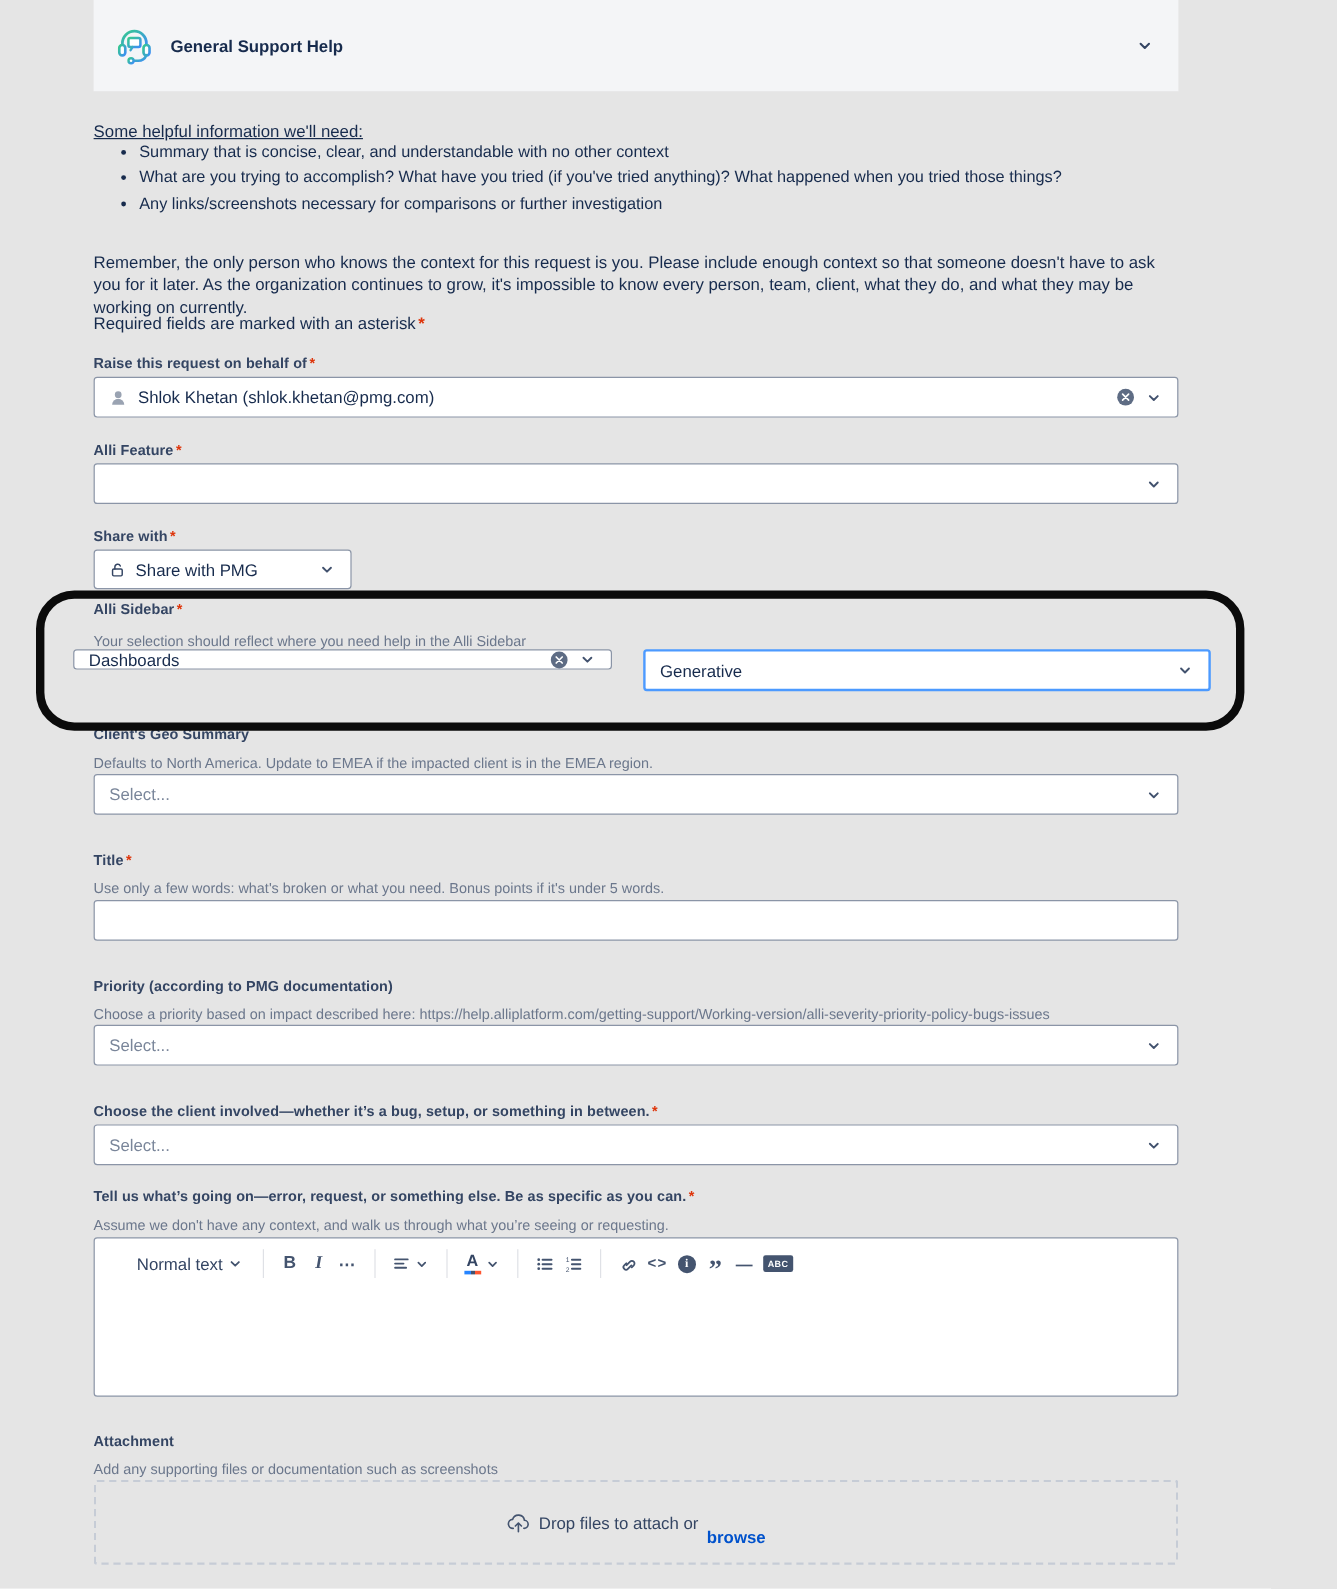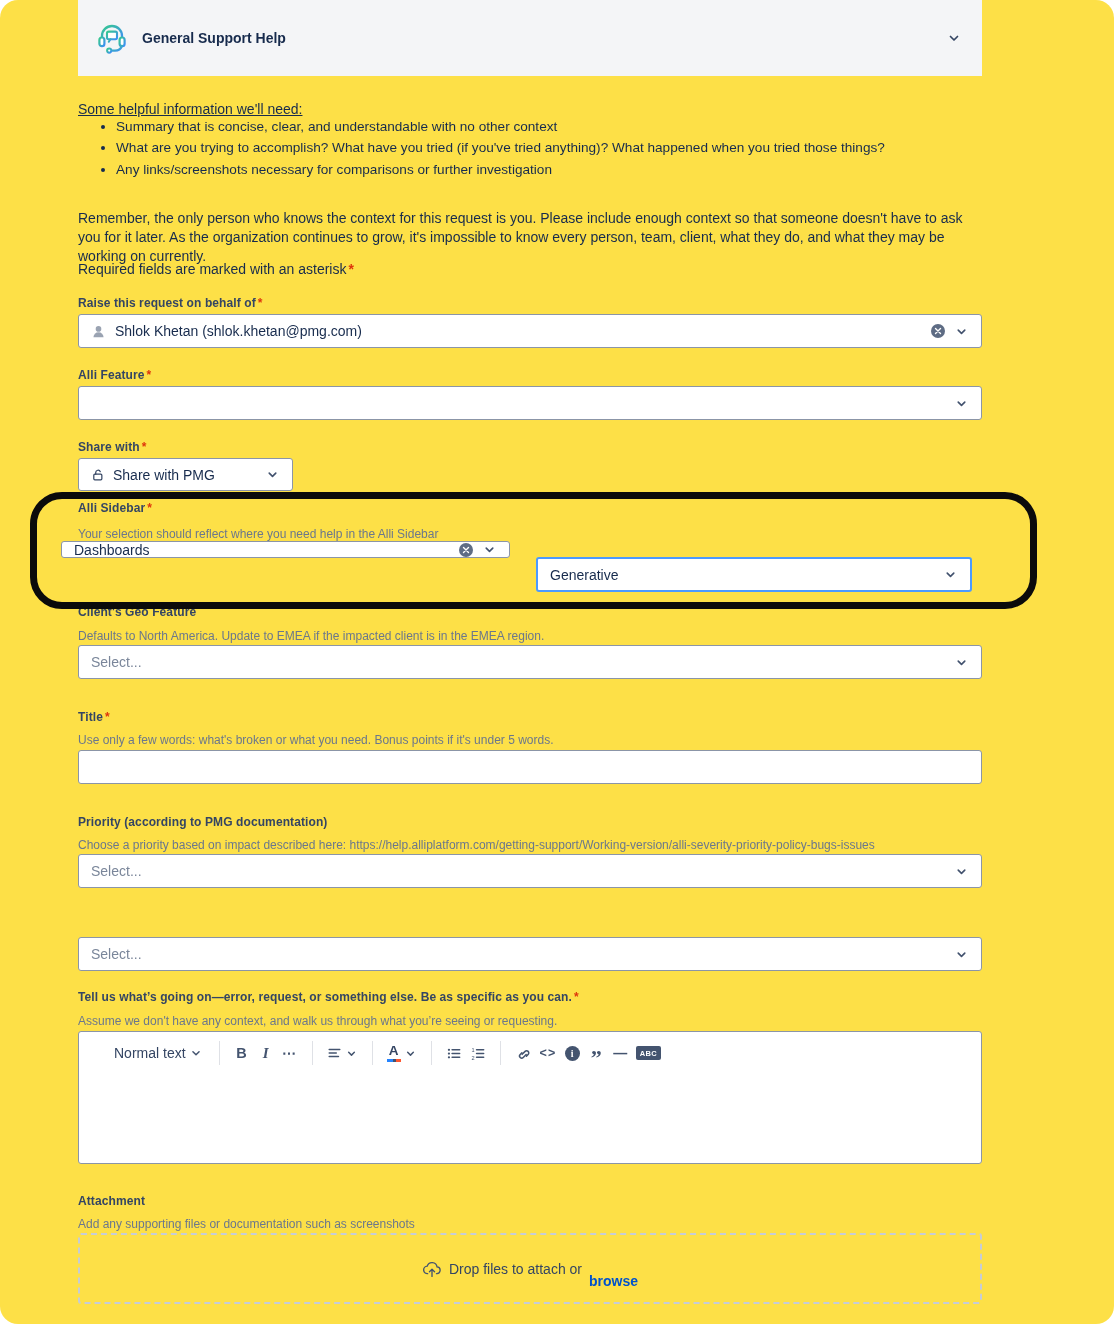--- a/index.html
+++ b/index.html
@@ -1,18 +1,18 @@
 <!DOCTYPE html>
 <html><head>
 <meta charset="utf-8">
 <style>
   * { box-sizing: border-box; margin: 0; padding: 0; }
   html,body { background:#ffffff; }
   body { font-family:"Liberation Sans","DejaVu Sans",sans-serif; color:#172B4D; }
-  #page { position:relative; width:1114px; height:1324px; background:#fde047; overflow:hidden;border-radius:18px; }
+  #page { position:relative; width:1114px; height:1324px; background:#e5e5e5; overflow:hidden; }
 
   .abs { position:absolute; }
 
   
   .panel-header { left:78px; top:0; width:904px; height:76px; background:#F4F5F7;
                   display:flex; align-items:center; padding:0 20px 0 17px; }
   .panel-title { font-size:14px; font-weight:700; color:#172B4D; margin-left:13px; }
   .panel-chevron { margin-left:auto; display:flex; align-items:center; }
 
   
@@ -182,30 +182,30 @@
             <path d="M1.5 1.5 6.5 6.5M6.5 1.5 1.5 6.5" stroke="#fff" stroke-width="1.4" stroke-linecap="round"></path>
           </svg>
       </span>
       <span>
         <svg width="15" height="15" viewBox="0 0 16 16">
             <path d="M4.5 6.5 8 10l3.5-3.5" stroke="#42526E" stroke-width="1.7" fill="none" stroke-linecap="round" stroke-linejoin="round"></path>
           </svg>
       </span>
     </span>
   </div>
-  <div class="abs box box-focus" style="left:536px;top:541px;width:436px;height:35px;margin-top:16px;">
+  <div class="abs box box-focus" style="left:536px;top:541px;width:473px;height:35px;">
     <span>Generative</span>
     <span class="chev">
       <svg width="15" height="15" viewBox="0 0 16 16">
           <path d="M4.5 6.5 8 10l3.5-3.5" stroke="#42526E" stroke-width="1.7" fill="none" stroke-linecap="round" stroke-linejoin="round"></path>
         </svg>
     </span>
   </div>
 
-  <div class="abs field-label" style="left:78px;top:605px;">Client's Geo Feature</div>
+  <div class="abs field-label" style="left:78px;top:605px;">Client's Geo Summary</div>
   <div class="abs field-desc" style="left:78px;top:629px;">Defaults to North America.  Update to EMEA if the impacted client is in the EMEA region.</div>
   <div class="abs box" style="left:78px;top:645px;width:904px;height:34px;">
     <span class="placeholder">Select...</span>
     <span class="chev">
       <svg width="15" height="15" viewBox="0 0 16 16">
           <path d="M4.5 6.5 8 10l3.5-3.5" stroke="#42526E" stroke-width="1.7" fill="none" stroke-linecap="round" stroke-linejoin="round"></path>
         </svg>
     </span>
   </div>
 
@@ -221,20 +221,23 @@
   <div class="abs field-desc" style="left:78px;top:838px;">Choose a priority based on impact described here: https://help.alliplatform.com/getting-support/Working-version/alli-severity-priority-policy-bugs-issues</div>
   <div class="abs box" style="left:78px;top:854px;width:904px;height:34px;">
     <span class="placeholder">Select...</span>
     <span class="chev">
       <svg width="15" height="15" viewBox="0 0 16 16">
           <path d="M4.5 6.5 8 10l3.5-3.5" stroke="#42526E" stroke-width="1.7" fill="none" stroke-linecap="round" stroke-linejoin="round"></path>
         </svg>
     </span>
   </div>
 
+  <div class="abs field-label" style="left:78px;top:919px;width:904px;">
+    <span>Choose the client involved—whether it’s a bug, setup, or something in between.</span><span class="req">*</span>
+  </div>
   <div class="abs box" style="left:78px;top:937px;width:904px;height:34px;">
     <span class="placeholder">Select...</span>
     <span class="chev">
       <svg width="15" height="15" viewBox="0 0 16 16">
           <path d="M4.5 6.5 8 10l3.5-3.5" stroke="#42526E" stroke-width="1.7" fill="none" stroke-linecap="round" stroke-linejoin="round"></path>
         </svg>
     </span>
   </div>
 
   <div class="abs field-label" style="left:78px;top:990px;width:904px;">

